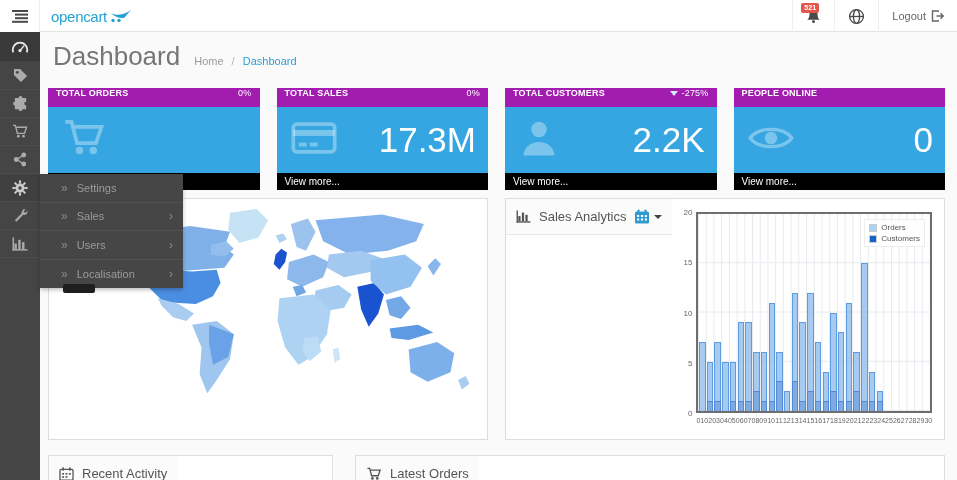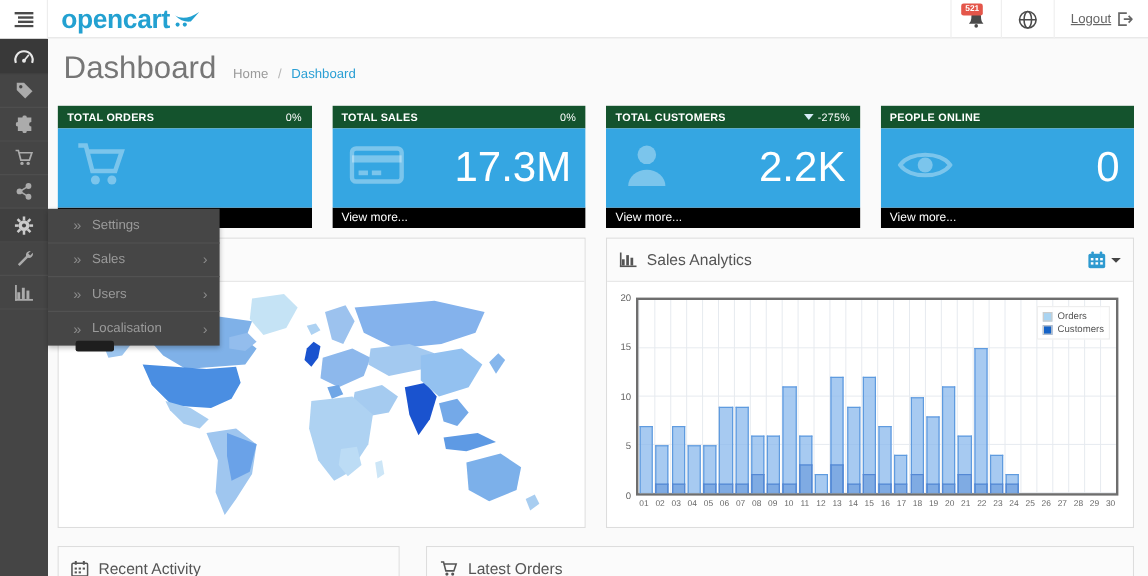--- a/index.html
+++ b/index.html
@@ -1,24 +1,24 @@
 <!DOCTYPE html>
 <html><head>
 <meta charset="utf-8">
 <style>
   * { margin:0; padding:0; box-sizing:border-box; }
   html,body { width:957px; height:480px; overflow:hidden; font-family:"Liberation Sans",sans-serif; background:#fafafa; position:relative; }
 
   
   .topbar { position:absolute; left:0; top:0; width:957px; height:32px; background:#fff; border-bottom:1px solid #e4e4e4; z-index:40; }
   .menu-toggle { position:absolute; left:0; top:0; width:40px; height:32px; background:#fff; border-right:1px solid #ededed; display:flex; align-items:center; justify-content:center; cursor:pointer; }
-  .logo { position:absolute; left:51px; top:0; height:32px; display:flex; align-items:center; color:#23a1d1; font-weight:bold; font-size:22px; letter-spacing:-0.3px; }
+  .logo { position:absolute; left:51px; top:0; height:32px; display:flex; align-items:center; color:#23a1d1; font-weight:normal; font-size:15px; letter-spacing:-0.3px; }
   .logo svg { margin-left:3px; }
   .top-right { position:absolute; right:0; top:0; height:32px; display:flex; align-items:stretch; }
-  .top-btn { border-left:1px solid #efefef; display:flex; align-items:center; justify-content:center; padding:0 13px; position:relative; cursor:pointer; color:#555;text-decoration:underline; }
+  .top-btn { border-left:1px solid #efefef; display:flex; align-items:center; justify-content:center; padding:0 13px; position:relative; cursor:pointer; color:#555; }
   .badge { position:absolute; top:3px; left:8px; background:#e4564a; color:#fff; font-size:7px; font-weight:bold; padding:1px 3px; border-radius:2px; line-height:1.2; }
   .logout-btn { font-size:11px; color:#666; gap:5px; }
 
   
   .sidebar { position:absolute; left:0; top:32px; width:40px; height:448px; background:#454545; z-index:30; }
   .side-item { width:40px; height:28px; display:flex; align-items:center; justify-content:center; color:#ababab; border-bottom:1px solid rgba(255,255,255,0.05); cursor:pointer; }
   .side-item.active { background:#393939; color:#e8e8e8; height:30px; }
   .side-item.open { background:#404040; color:#cccccc; }
 
   
@@ -32,31 +32,31 @@
   
   .page-head { position:absolute; left:53px; top:41px; display:flex; align-items:baseline; z-index:10; }
   .page-title { font-size:26px; color:#767676; font-weight:normal; }
   .breadcrumb { margin-left:14px; font-size:11px; color:#9a9a9a;text-align:right; }
   .breadcrumb .sep { margin:0 5px; color:#b5b5b5; }
   .breadcrumb .active { color:#2a9fd4; }
 
   
   .tiles { position:absolute; left:48px; top:88px; width:897px; height:102px; display:grid; grid-template-columns:repeat(4,1fr); gap:17px; z-index:10; }
   .tile { display:flex; flex-direction:column; color:#fff; overflow:hidden; }
-  .tile-head { background:#14532d; height:19px; display:flex; align-items:center; justify-content:space-between; padding:0 8px; font-size:9px; font-weight:bold; letter-spacing:0.2px; }
+  .tile-head { background:#a21caf; height:19px; display:flex; align-items:flex-start; justify-content:space-between; padding:0 8px; font-size:9px; font-weight:bold; letter-spacing:0.2px; }
   .tile-delta { font-weight:normal; font-size:9px; display:flex; align-items:center; gap:3px; }
   .caret-down { width:0; height:0; border-left:4px solid transparent; border-right:4px solid transparent; border-top:5px solid #d6ecf7; display:inline-block; }
   .tile-body { background:#35a6e2; flex:1; position:relative; display:flex; align-items:center; }
   .tile-icon { position:absolute; left:14px; top:50%; transform:translateY(-50%); color:rgba(255,255,255,0.35); }
   .tile-value { margin-left:auto; padding-right:12px; font-size:35px; font-weight:normal; }
   .tile-foot { background:#000000; height:17px; display:flex; align-items:center; padding:0 8px; font-size:10px; color:#fff; cursor:pointer; }
 
   
   .panels { position:absolute; left:48px; top:198px; width:897px; height:242px; display:grid; grid-template-columns:440px 440px; gap:17px; z-index:10; }
-  .panel { background:#fff; border:1px solid #ddd; display:flex; flex-direction:column; }
+  .panel { background:#fff; border:1px solid #ddd; display:flex; flex-direction:row; }
   .panel-head { height:36px; background:#fbfbfb; border-bottom:1px solid #e8e8e8; display:flex; align-items:center; padding:0 10px; font-size:13px; color:#555; gap:8px; }
   .panel-body { flex:1; background:#fff; position:relative; }
   .cal-btn { margin-left:auto; display:flex; align-items:center; gap:4px; cursor:pointer; color:#2e9ad0; }
   .cal-btn .caret { width:0; height:0; border-left:4px solid transparent; border-right:4px solid transparent; border-top:4px solid #444; }
 
   
   .chart-wrap { position:absolute; left:24px; top:13px; right:12px; bottom:26px; }
   .plot { position:absolute; inset:0; border:2px solid #6e6e6e; background-color:#fff; display:flex; align-items:flex-end;
     background-image:linear-gradient(to right,#e6eaef 1px,transparent 1px),linear-gradient(to top,#e6eaef 1px,transparent 1px);
     background-size:calc(100%/30) 100%,100% 25%; }

